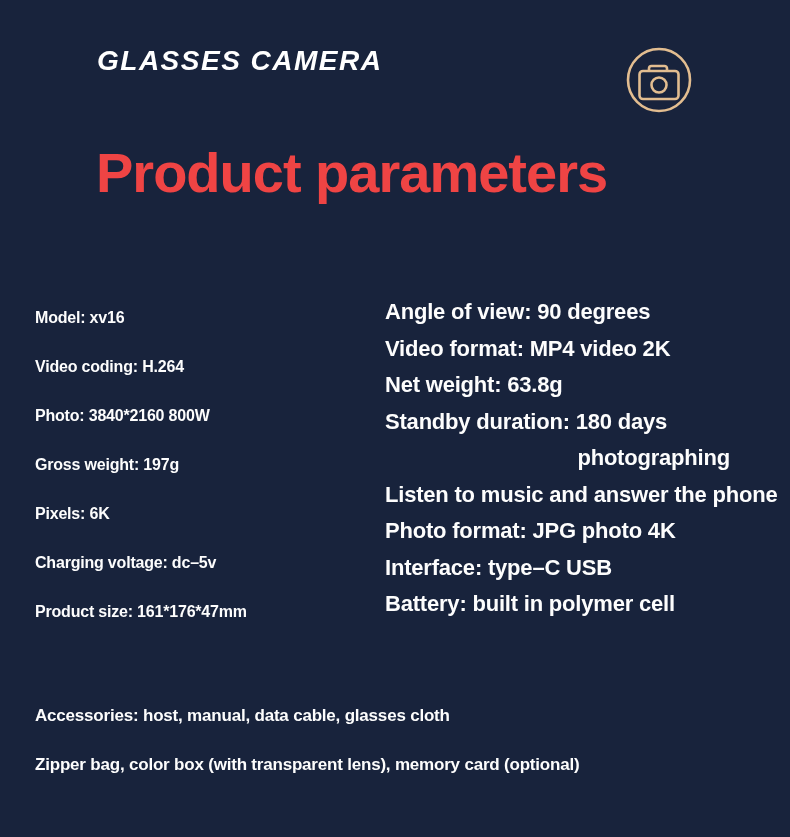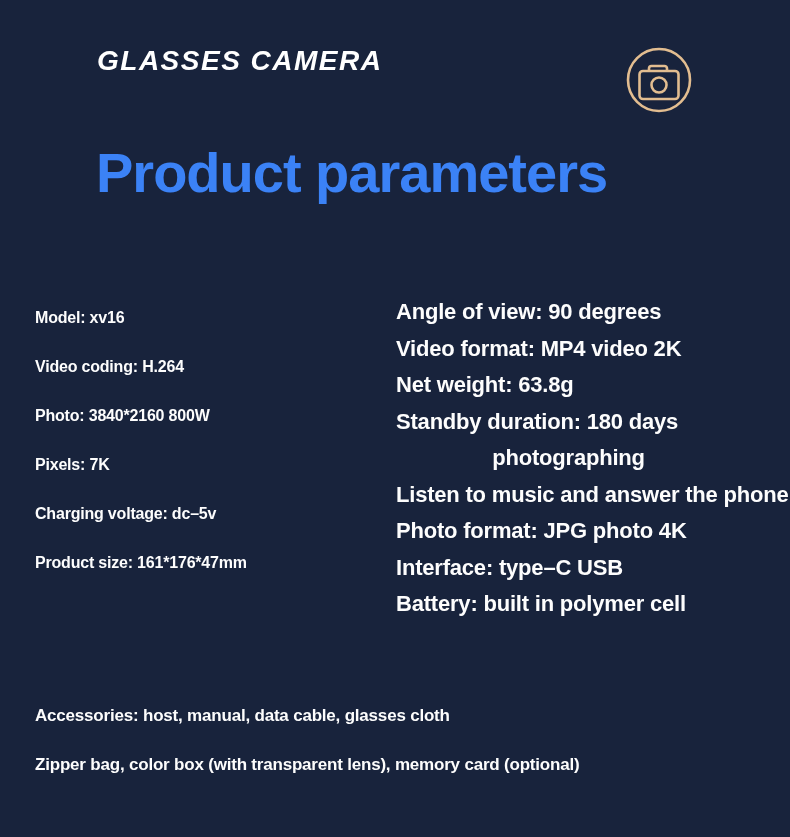--- a/index.html
+++ b/index.html
@@ -29,44 +29,44 @@
     top: 46px;
     width: 68px;
     height: 68px;
   }
   .page-title {
     position: absolute;
     left: 96px;
     top: 140px;
     font-size: 56px;
     letter-spacing: -1px;
-    color: #3b82f6;
+    color: #ef4444;
     white-space: nowrap;
   }
   .col-left {
     position: absolute;
     left: 35px;
     top: 293px;
     width: 340px;
     font-size: 16px;
     letter-spacing: -0.2px;
   }
   .col-left .spec-row { line-height: 49px; white-space: nowrap; }
   .col-right {
     position: absolute;
     left: 385px;
     top: 294px;
     width: 402px;
     font-size: 22px;
     letter-spacing: -0.2px;
   }
-  .col-right .spec-row { line-height: 36.5px; white-space: nowrap; margin-left: 11px; }
+  .col-right .spec-row { line-height: 36.5px; white-space: nowrap; }
   .col-right .spec-row.align-right {
     width: 345px;
-    text-align: center;
+    text-align: right;
     white-space: nowrap;
   }
   .footer-specs {
     position: absolute;
     left: 35px;
     top: 691px;
     width: 740px;
     font-size: 17px;
     letter-spacing: -0.2px;
   }
@@ -85,21 +85,22 @@
     <circle cx="34" cy="39" r="7.5" fill="none" stroke="#e2bd90" stroke-width="2.6"></circle>
   </svg>
 </div>
 
 <div class="page-title">Product parameters</div>
 
 <div class="col-left">
   <div class="spec-row">Model: xv16</div>
   <div class="spec-row">Video coding: H.264</div>
   <div class="spec-row">Photo: 3840*2160 800W</div>
-  <div class="spec-row">Pixels: 7K</div>
+  <div class="spec-row">Gross weight: 197g</div>
+  <div class="spec-row">Pixels: 6K</div>
   <div class="spec-row">Charging voltage: dc–5v</div>
   <div class="spec-row">Product size: 161*176*47mm</div>
 </div>
 
 <div class="col-right">
   <div class="spec-row">Angle of view: 90 degrees</div>
   <div class="spec-row">Video format: MP4 video 2K</div>
   <div class="spec-row">Net weight: 63.8g</div>
   <div class="spec-row">Standby duration: 180 days</div>
   <div class="spec-row align-right">photographing</div>

